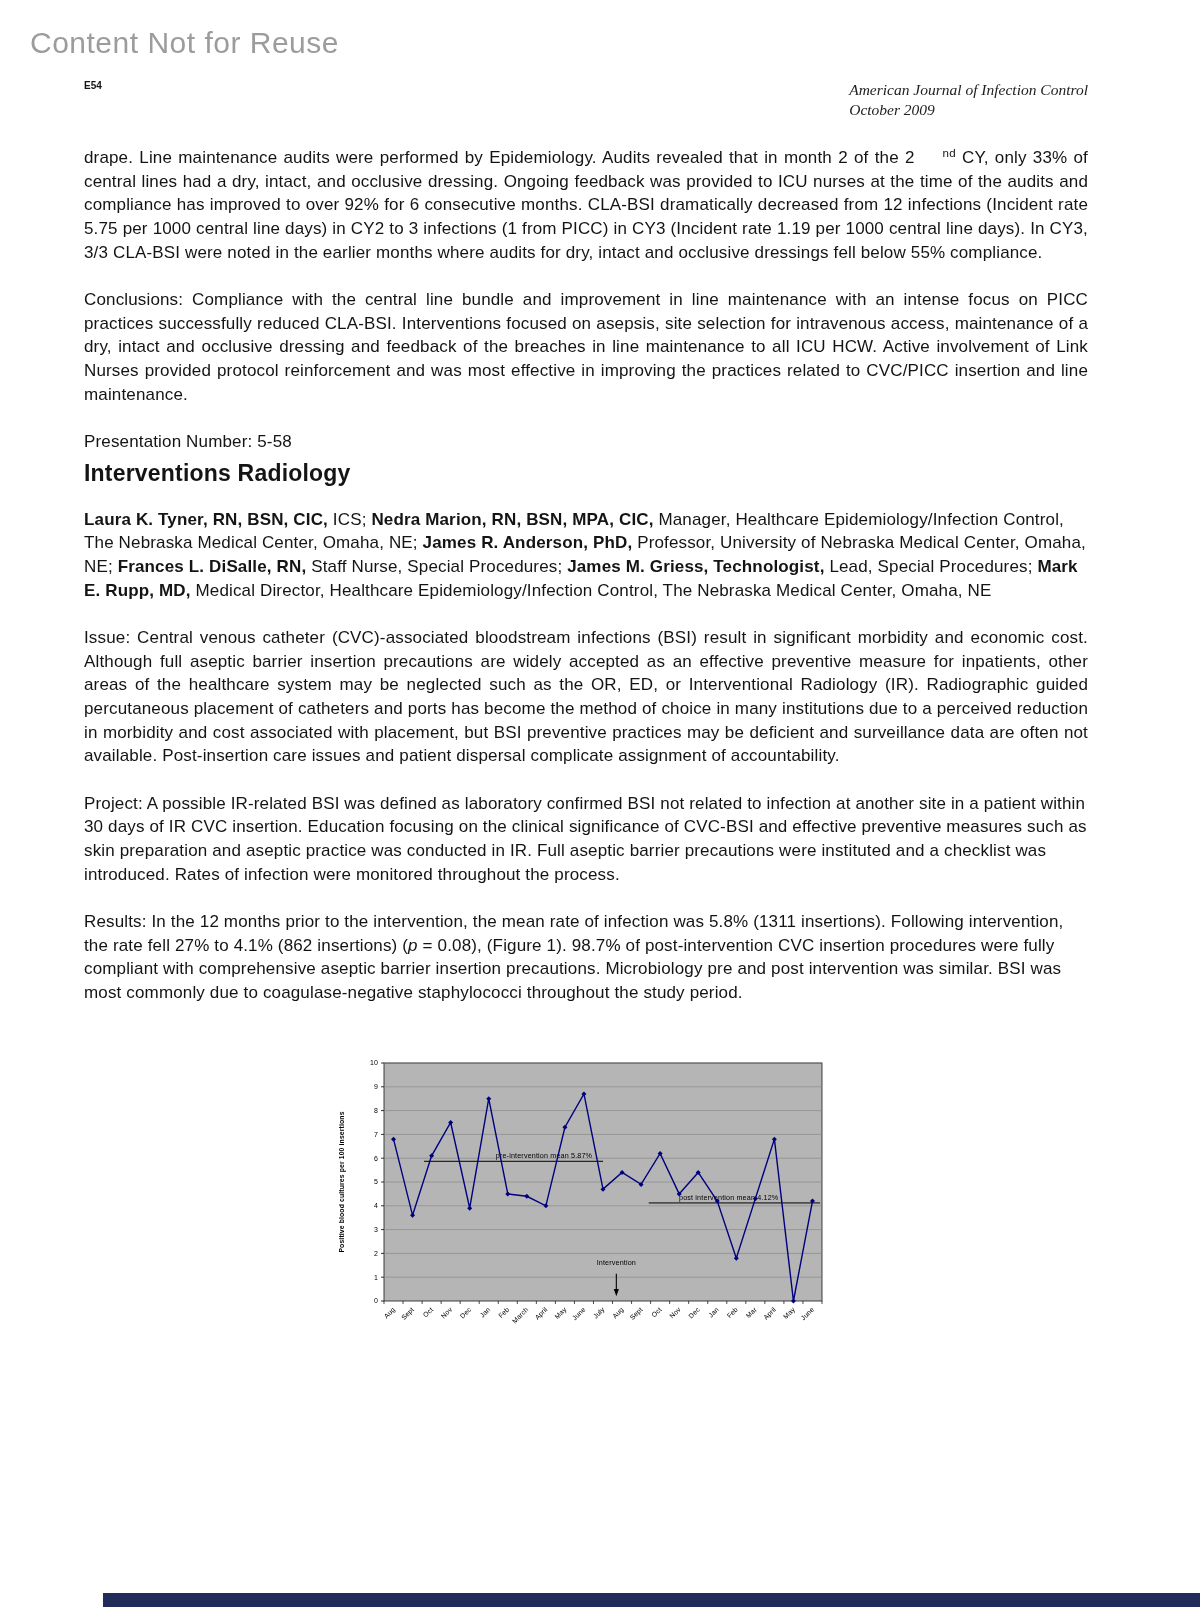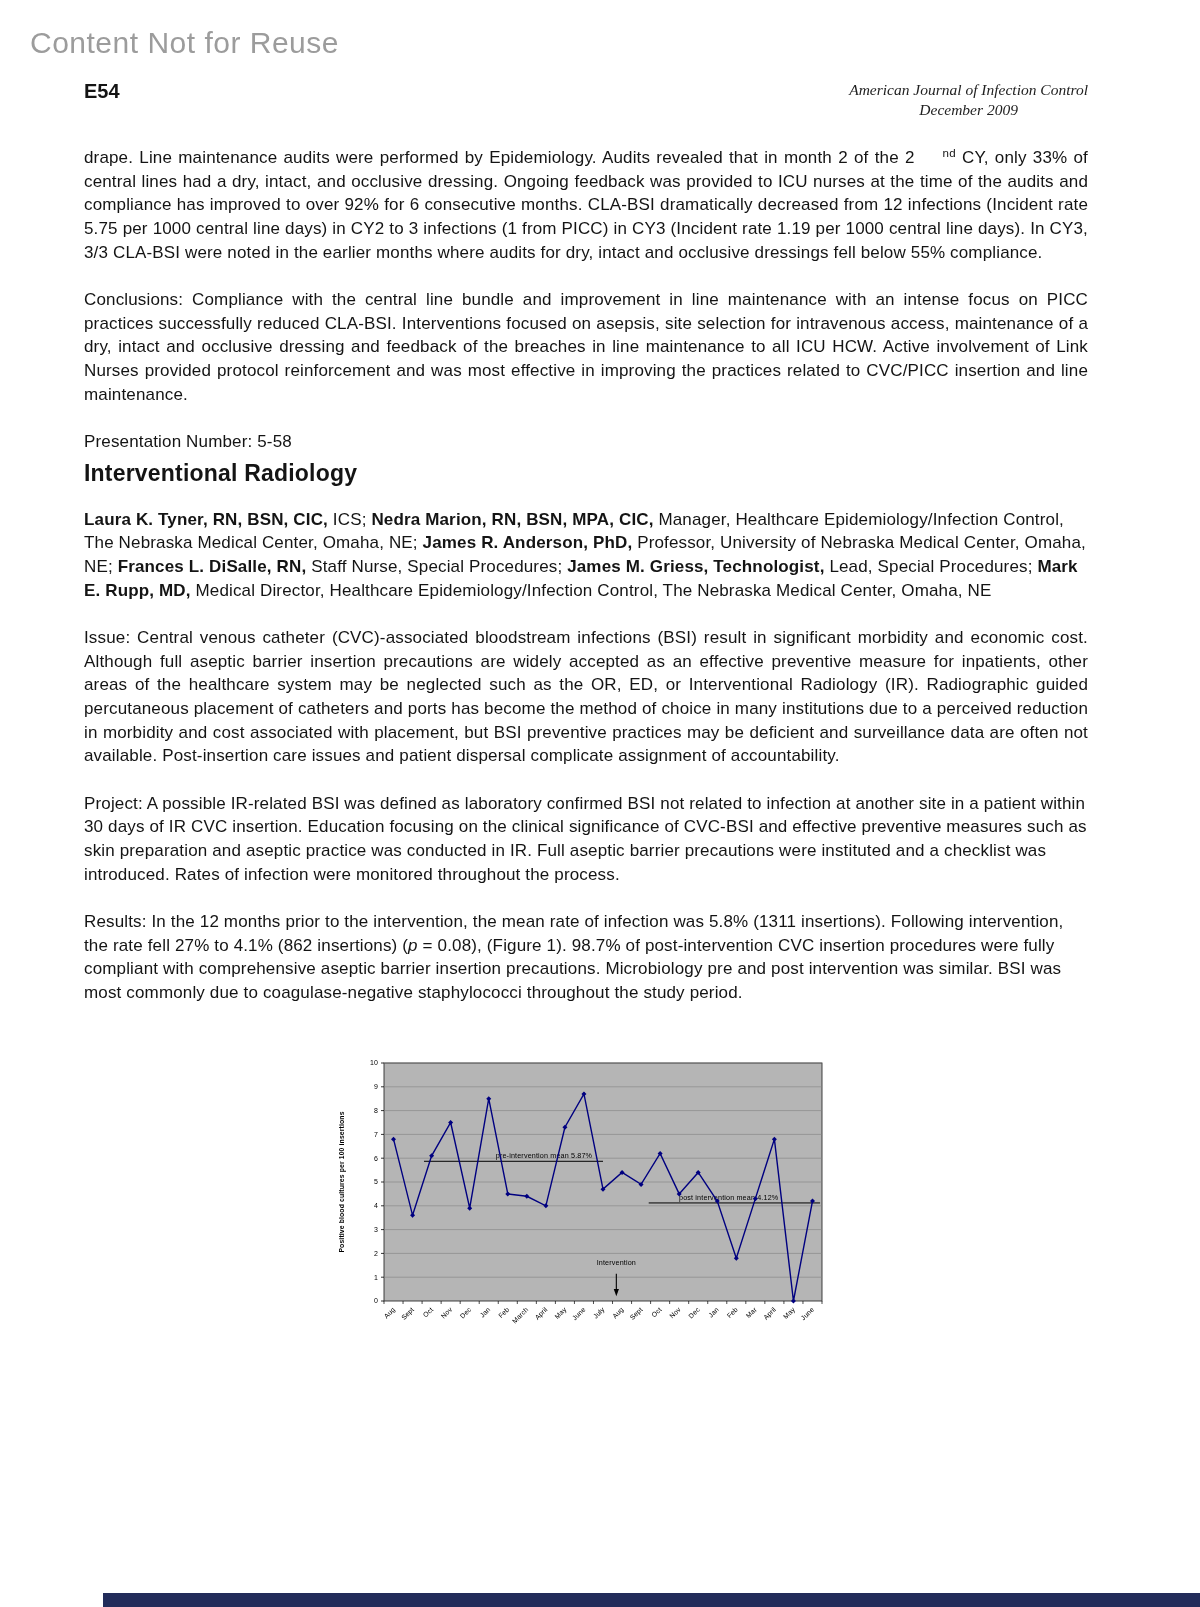--- a/index.html
+++ b/index.html
@@ -9,23 +9,23 @@
     font-family:"Liberation Sans", sans-serif; color:#141414; overflow:hidden;
   }
   .watermark {
     position:absolute; top:26px; left:30px;
     font-size:30px; color:#9c9c9c; letter-spacing:0.5px;
   }
   .header {
     display:flex; justify-content:space-between; align-items:flex-start;
     padding:80px 112px 0 84px;
   }
-  .page-number { font-weight:bold; font-size:20px; }
+  .page-number { font-weight:bold; font-size:10px; }
   .journal-ref {
-    text-align:center; font-family:"Liberation Serif", serif; font-style:italic;
+    text-align:left; font-family:"Liberation Serif", serif; font-style:italic;
     font-size:15.5px; line-height:1.3; color:#222;
   }
   .content {
     padding:26px 112px 0 84px;
     font-size:17px; line-height:23.6px; letter-spacing:0.15px;
   }
   .para { margin-bottom:24px; }
   .justify { text-align:justify; }
   sup { font-size:68%; vertical-align:super; line-height:0;padding-left:28px; }
   .presentation-number { margin:2px 0 4px; }
@@ -41,34 +41,34 @@
 <body>
 
 <div class="page">
 
   <div class="watermark">Content Not for Reuse</div>
 
   <div class="header">
     <div class="page-number">E54</div>
     <div class="journal-ref">
       <div>American Journal of Infection Control</div>
-      <div>December 2009</div>
+      <div>October 2009</div>
     </div>
   </div>
 
   <div class="content">
 
     <p class="para justify"><span>drape. Line maintenance audits were performed by Epidemiology. Audits revealed that in month 2 of the 2</span><sup>nd</sup><span> CY, only 33% of central lines had a dry, intact, and occlusive dressing. Ongoing feedback was provided to ICU nurses at the time of the audits and compliance has improved to over 92% for 6 consecutive months. CLA-BSI dramatically decreased from 12 infections (Incident rate 5.75 per 1000 central line days) in CY2 to 3 infections (1 from PICC) in CY3 (Incident rate 1.19 per 1000 central line days). In CY3, 3/3 CLA-BSI were noted in the earlier months where audits for dry, intact and occlusive dressings fell below 55% compliance.</span></p>
 
     <p class="para justify">Conclusions: Compliance with the central line bundle and improvement in line maintenance with an intense focus on PICC practices successfully reduced CLA-BSI. Interventions focused on asepsis, site selection for intravenous access, maintenance of a dry, intact and occlusive dressing and feedback of the breaches in line maintenance to all ICU HCW. Active involvement of Link Nurses provided protocol reinforcement and was most effective in improving the practices related to CVC/PICC insertion and line maintenance.</p>
 
     <p class="presentation-number">Presentation Number: 5-58</p>
 
     <h1 class="title">
-        <span>Interventional Radiology</span>
+        <span>Interventions Radiology</span>
       </h1>
 
     <p class="para"><span style="font-weight: bold;">Laura K. Tyner, RN, BSN, CIC,</span><span> ICS; </span><span style="font-weight: bold;">Nedra Marion, RN, BSN, MPA, CIC,</span><span> Manager, Healthcare Epidemiology/Infection Control, The Nebraska Medical Center, Omaha, NE; </span><span style="font-weight: bold;">James R. Anderson, PhD,</span><span> Professor, University of Nebraska Medical Center, Omaha, NE; </span><span style="font-weight: bold;">Frances L. DiSalle, RN,</span><span> Staff Nurse, Special Procedures; </span><span style="font-weight: bold;">James M. Griess, Technologist,</span><span> Lead, Special Procedures; </span><span style="font-weight: bold;">Mark E. Rupp, MD,</span><span> Medical Director, Healthcare Epidemiology/Infection Control, The Nebraska Medical Center, Omaha, NE</span></p>
 
     <p class="para justify">Issue: Central venous catheter (CVC)-associated bloodstream infections (BSI) result in significant morbidity and economic cost. Although full aseptic barrier insertion precautions are widely accepted as an effective preventive measure for inpatients, other areas of the healthcare system may be neglected such as the OR, ED, or Interventional Radiology (IR). Radiographic guided percutaneous placement of catheters and ports has become the method of choice in many institutions due to a perceived reduction in morbidity and cost associated with placement, but BSI preventive practices may be deficient and surveillance data are often not available. Post-insertion care issues and patient dispersal complicate assignment of accountability.</p>
 
     <p class="para">Project: A possible IR-related BSI was defined as laboratory confirmed BSI not related to infection at another site in a patient within 30 days of IR CVC insertion. Education focusing on the clinical significance of CVC-BSI and effective preventive measures such as skin preparation and aseptic practice was conducted in IR. Full aseptic barrier precautions were instituted and a checklist was introduced. Rates of infection were monitored throughout the process.</p>
 
     <p class="para"><span>Results: In the 12 months prior to the intervention, the mean rate of infection was 5.8% (1311 insertions). Following intervention, the rate fell 27% to 4.1% (862 insertions) (</span><span style="font-style: italic;">p</span><span> = 0.08), (Figure 1). 98.7% of post-intervention CVC insertion procedures were fully compliant with comprehensive aseptic barrier insertion precautions. Microbiology pre and post intervention was similar. BSI was most commonly due to coagulase-negative staphylococci throughout the study period.</span></p>
 

